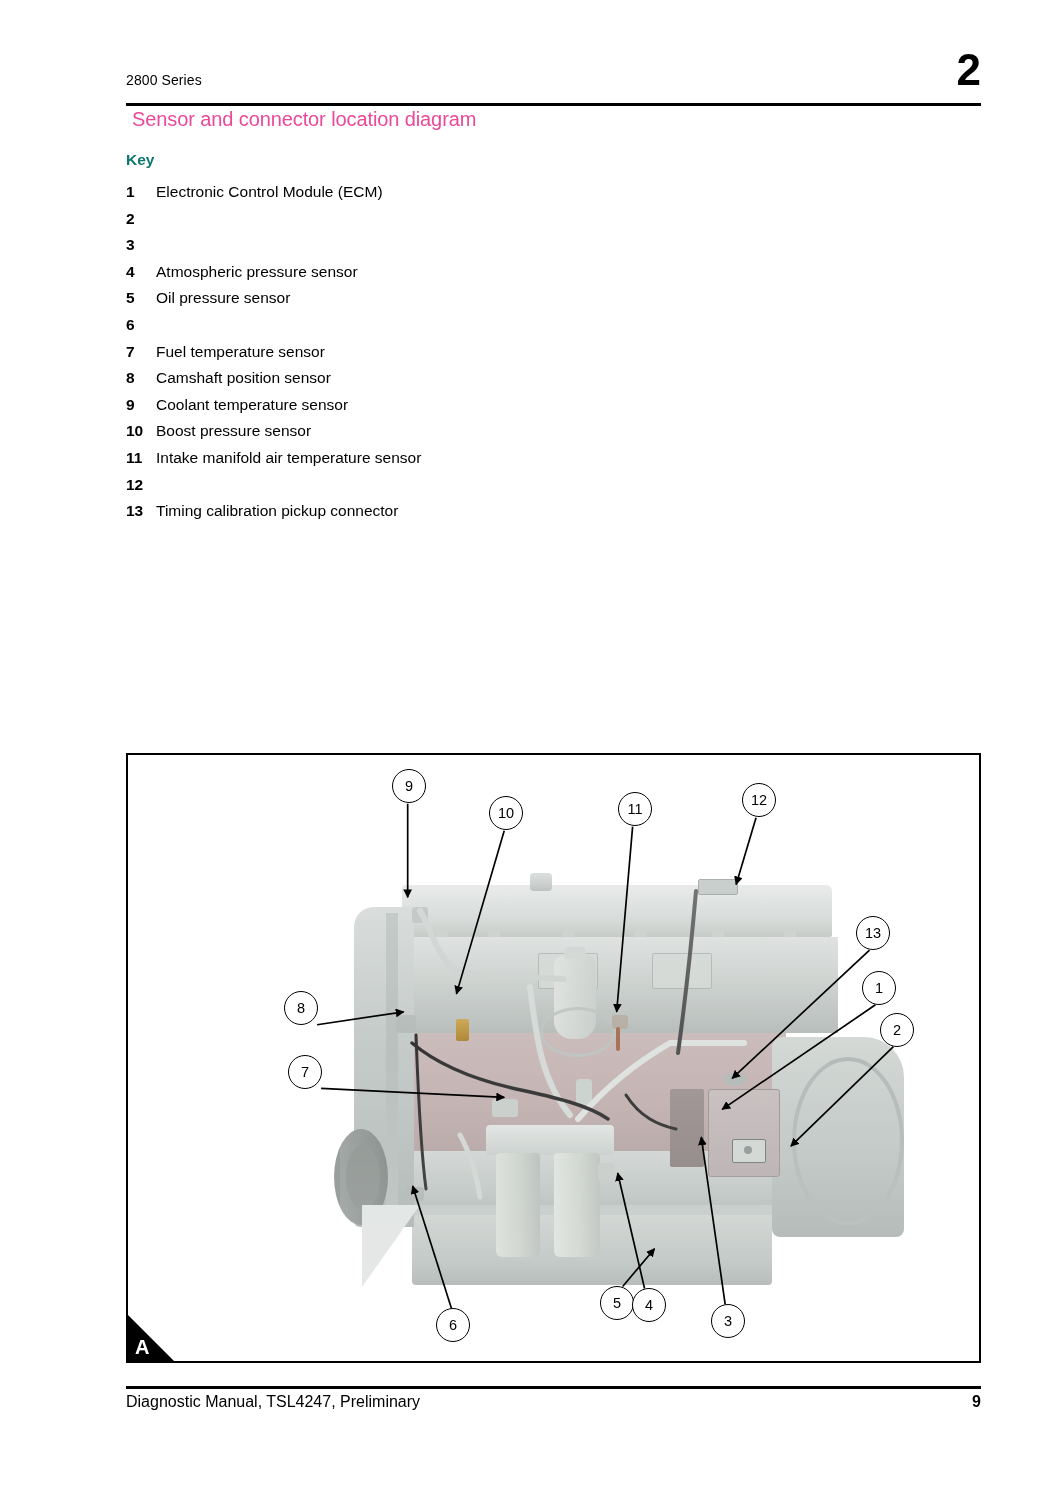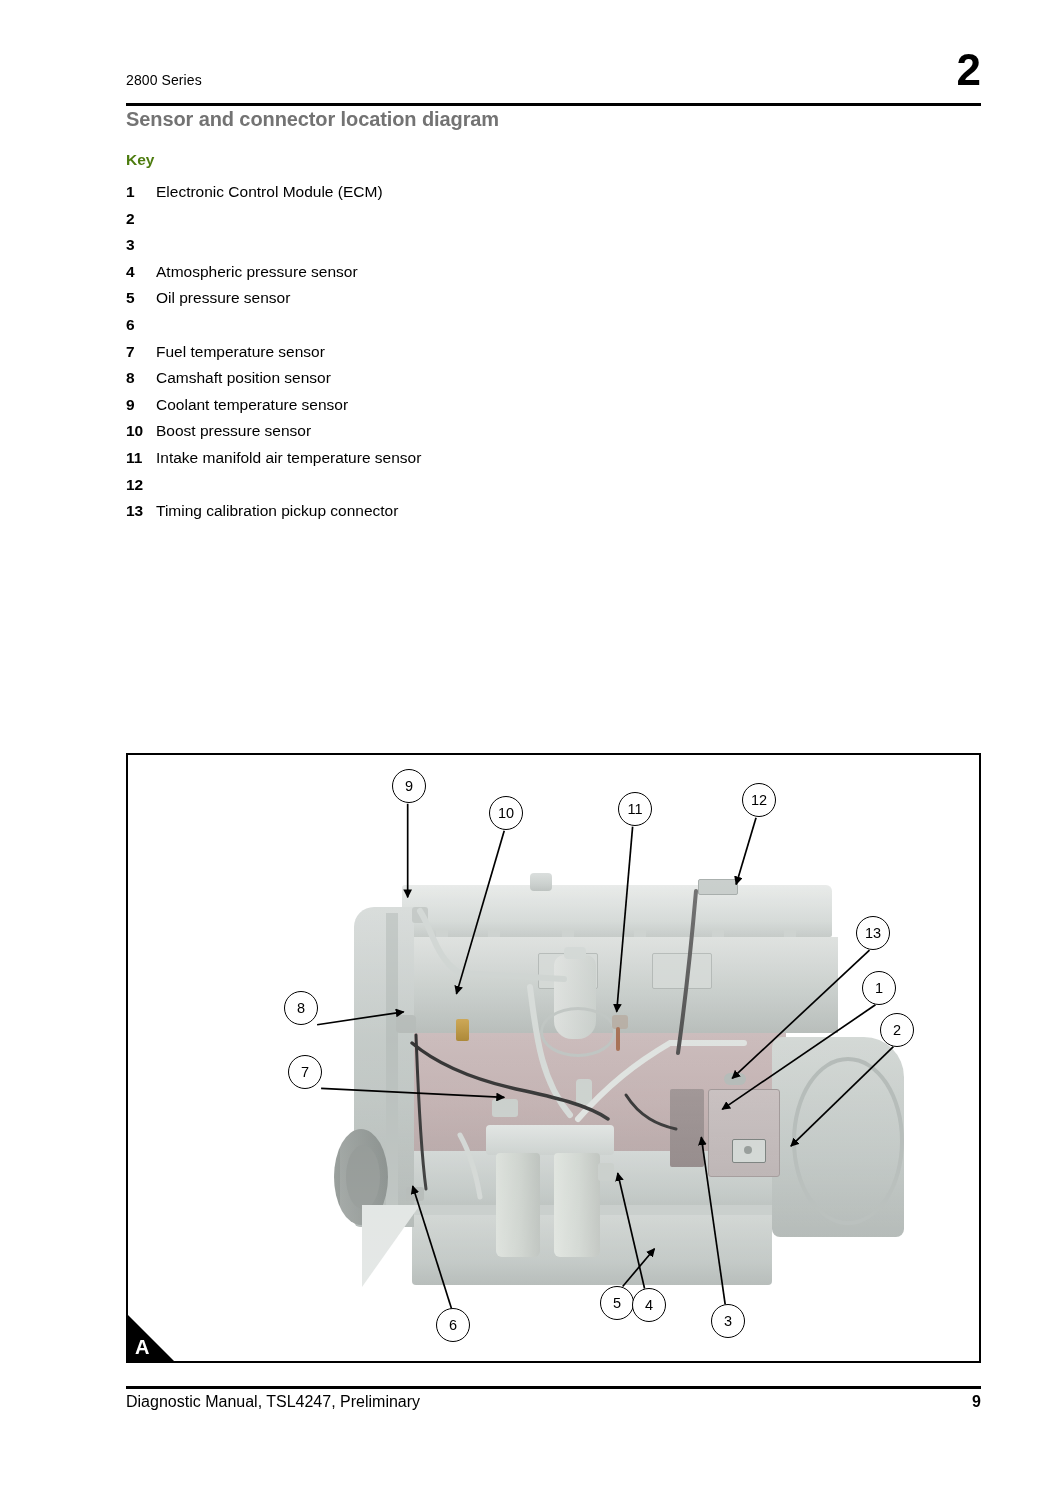--- a/index.html
+++ b/index.html
@@ -52,37 +52,37 @@
     position: absolute;
     left: 0;
     top: 31px;
     width: 855px;
     height: 3px;
     background: #000;
   }
 
   .page-title {
     position: absolute;
-    left: 126px;
+    left: 132px;
     top: 108px;
     font-size: 20px;
-    font-weight: bold;
-    color: #737373;
+    font-weight: normal;
+    color: #ec4899;
     letter-spacing: -0.1px;
     white-space: nowrap;
   }
 
   
   .key-heading {
     position: absolute;
     left: 126px;
     top: 151px;
     font-size: 15.5px;
     font-weight: bold;
-    color: #4d7c0f;
+    color: #0f766e;
   }
   .key-list {
     position: absolute;
     left: 126px;
     top: 183px;
     width: 520px;
   }
   .key-row {
     display: flex;
     align-items: baseline;

